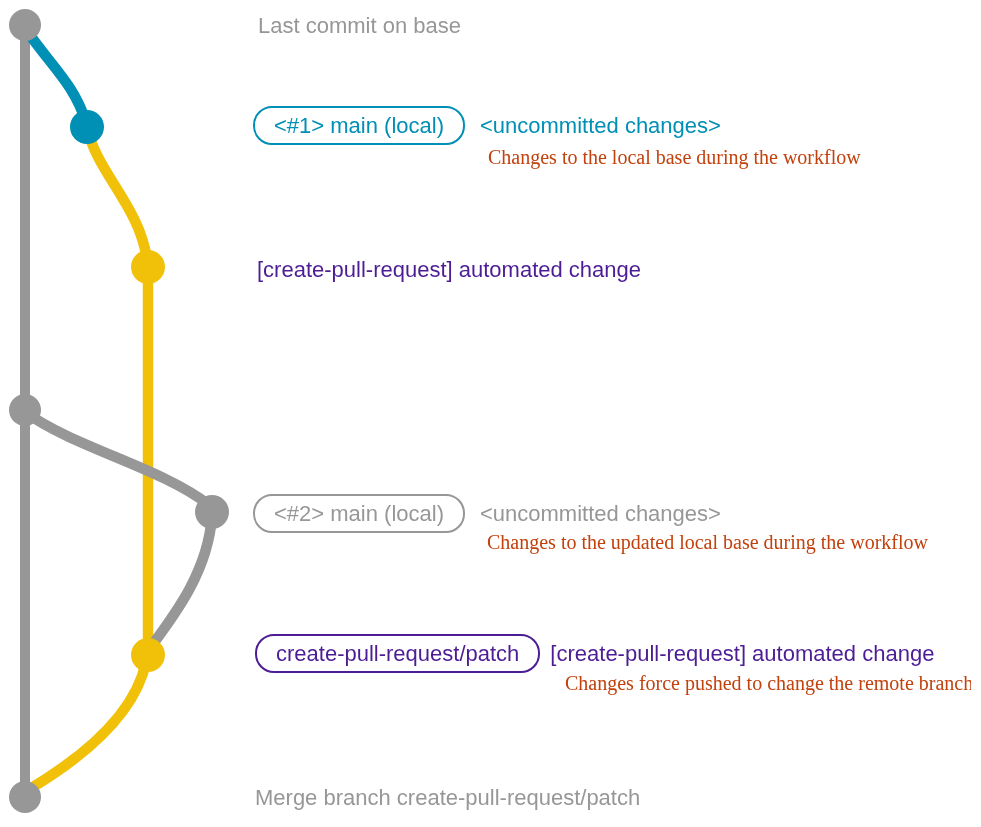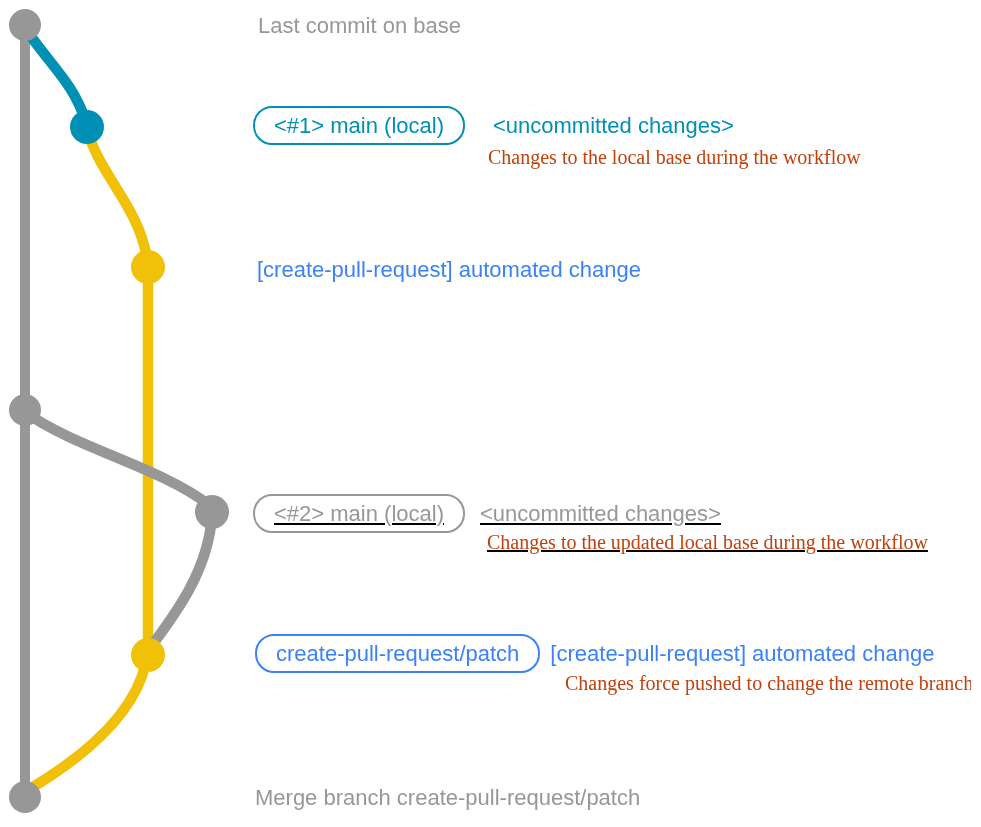--- a/index.html
+++ b/index.html
@@ -7,21 +7,21 @@
     position: relative;
     width: 971px;
     height: 827px;
     background: #ffffff;
     overflow: hidden;
     font-family: "Liberation Sans", sans-serif;
   }
   .graph-svg { position: absolute; left: 0; top: 0; }
 
   .blue   { color: #008fb5; }
-  .yellow { color: #3b82f6; }
+  .yellow { color: #4c1d95; }
   .gray   { color: #979797; }
 
   .row { position: absolute; }
   .line { display: flex; align-items: center; height: 39px; }
 
   .label {
     position: absolute;
     font-size: 22px;
     white-space: nowrap;
   }
@@ -72,33 +72,33 @@
     <circle cx="148" cy="267" r="17" fill="#f1c109"></circle>
     <circle cx="25" cy="410" r="16" fill="#979797"></circle>
     <circle cx="212" cy="512" r="17" fill="#979797"></circle>
     <circle cx="148" cy="655" r="17" fill="#f1c109"></circle>
     <circle cx="25" cy="797" r="16" fill="#979797"></circle>
   </svg>
 
   <div class="label gray" style="left:258px; top:13px;">Last commit on base</div>
 
   <div class="row" style="left:253px; top:106px;">
-    <div class="line" style="gap:28px;">
+    <div class="line" style="gap:15px;">
       <span class="badge blue">&lt;#1&gt; main (local)</span>
       <span class="title blue">&lt;uncommitted changes&gt;</span>
     </div>
     <div class="desc" style="margin-left:235px; margin-top:1px;">Changes to the local base during the workflow</div>
   </div>
 
   <div class="row" style="left:257px; top:257px;">
     <div class="title yellow">[create-pull-request] automated change</div>
   </div>
 
 
-  <div class="row" style="left:253px; top:494px;text-decoration:underline;">
+  <div class="row" style="left:253px; top:494px;">
     <div class="line" style="gap:15px;">
       <span class="badge gray">&lt;#2&gt; main (local)</span>
       <span class="title gray">&lt;uncommitted changes&gt;</span>
     </div>
     <div class="desc" style="margin-left:234px; margin-top:-2px;">Changes to the updated local base during the workflow</div>
   </div>
 
   <div class="row" style="left:255px; top:634px;">
     <div class="line" style="gap:10px;">
       <span class="badge yellow">create-pull-request/patch</span>

